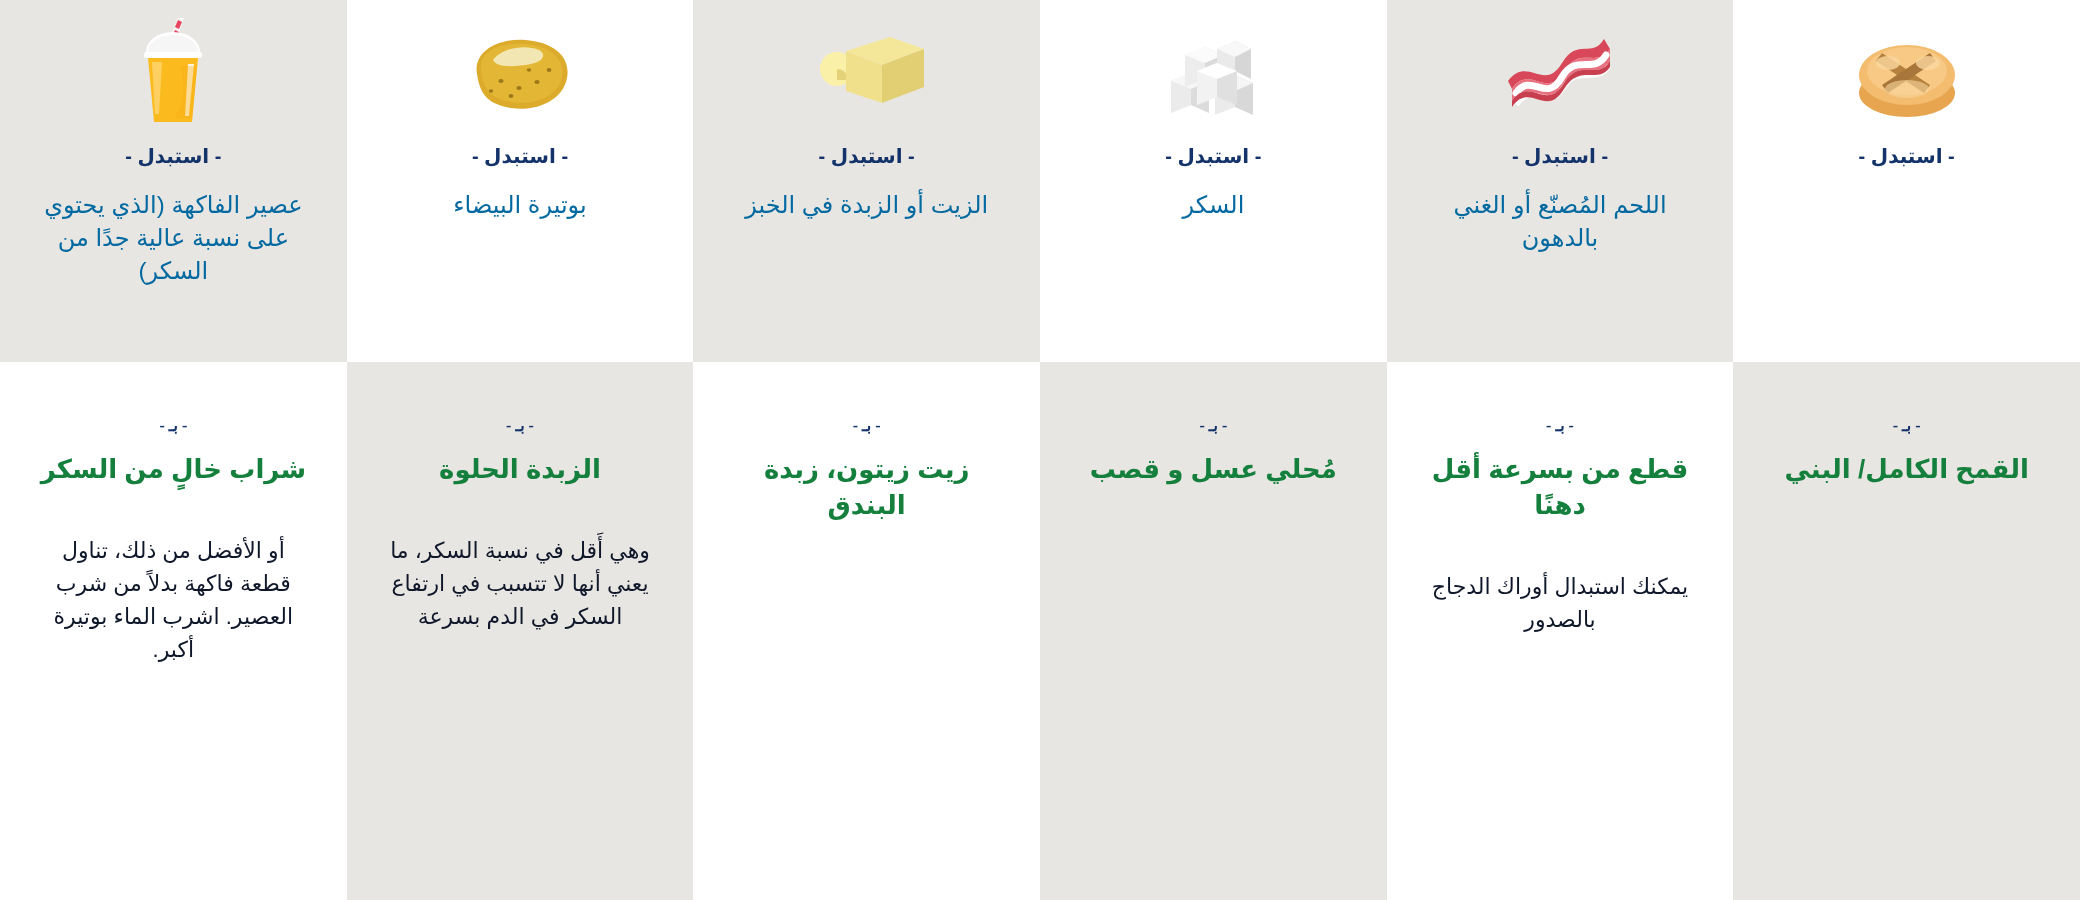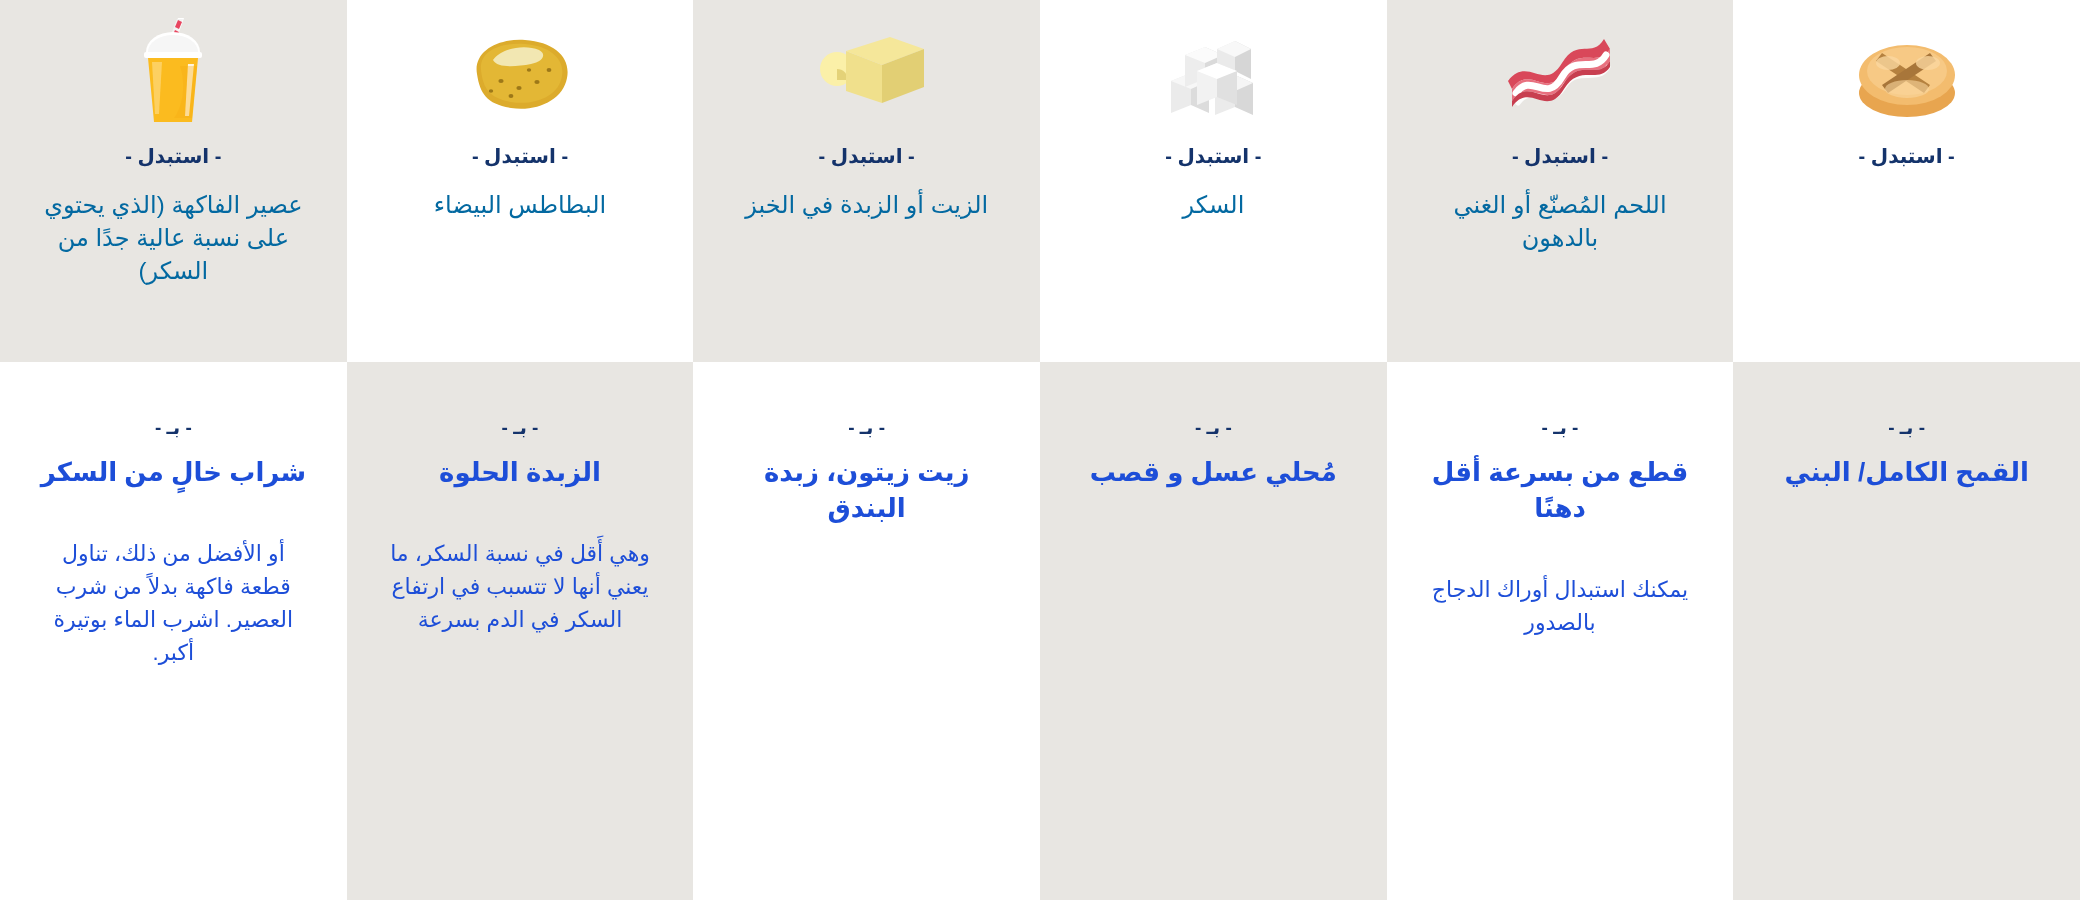--- a/index.html
+++ b/index.html
@@ -75,35 +75,36 @@
   .bot-inner{
     height:100%;
     display:flex;
     flex-direction:column;
     align-items:center;
     padding:56px 26px 0 26px;
     box-sizing:border-box;
   }
   .with-label{
     color:#14336b;
-    font-size:19px;
+    font-size:16px;
     font-weight:700;
     line-height:1;
+    font-family:Liberation Serif, serif;
   }
   .swap-to{
-    color:#1d4ed8;
+    color:#15803d;
     font-size:26px;
     font-weight:700;
     line-height:1.38;
     text-align:center;
     margin-top:18px;
     max-width:290px;
   }
   .note{
-    color:#1d4ed8;
+    color:#0f172a;
     font-size:22px;
     font-weight:400;
     line-height:1.5;
     text-align:center;
     margin-top:46px;
     max-width:270px;
   }
   .note:empty{display:none;}
 </style>
 </head>
@@ -207,21 +208,21 @@
           <ellipse cx="38" cy="55" rx="2.6" ry="2" fill="#9d7818"></ellipse>
           <ellipse cx="56" cy="62" rx="2.6" ry="2" fill="#9d7818"></ellipse>
           <ellipse cx="74" cy="56" rx="2.6" ry="2" fill="#9d7818"></ellipse>
           <ellipse cx="48" cy="70" rx="2.4" ry="1.9" fill="#9d7818"></ellipse>
           <ellipse cx="86" cy="44" rx="2.4" ry="1.9" fill="#9d7818"></ellipse>
           <ellipse cx="28" cy="65" rx="2.2" ry="1.8" fill="#9d7818"></ellipse>
           <ellipse cx="66" cy="44" rx="2.2" ry="1.8" fill="#9d7818"></ellipse>
         </svg>
       </div>
       <div class="swap-label">- استبدل -</div>
-      <div class="swap-from">البطاطس البيضاء</div>
+      <div class="swap-from">بوتيرة البيضاء</div>
       <div class="notch from-light"></div>
     </div>
   </div>
 
   <div class="cell dark">
     <div class="top-inner">
       <div class="icon-wrap">
         <svg width="90" height="118" viewBox="0 0 90 118">
           <path d="M50 4 L56 4 L46 32 L40 32 Z" fill="#ffffff"></path>
           <path d="M50 4 L56 4 L46 32 L40 32 Z" fill="#e8455f" opacity=".0"></path>

